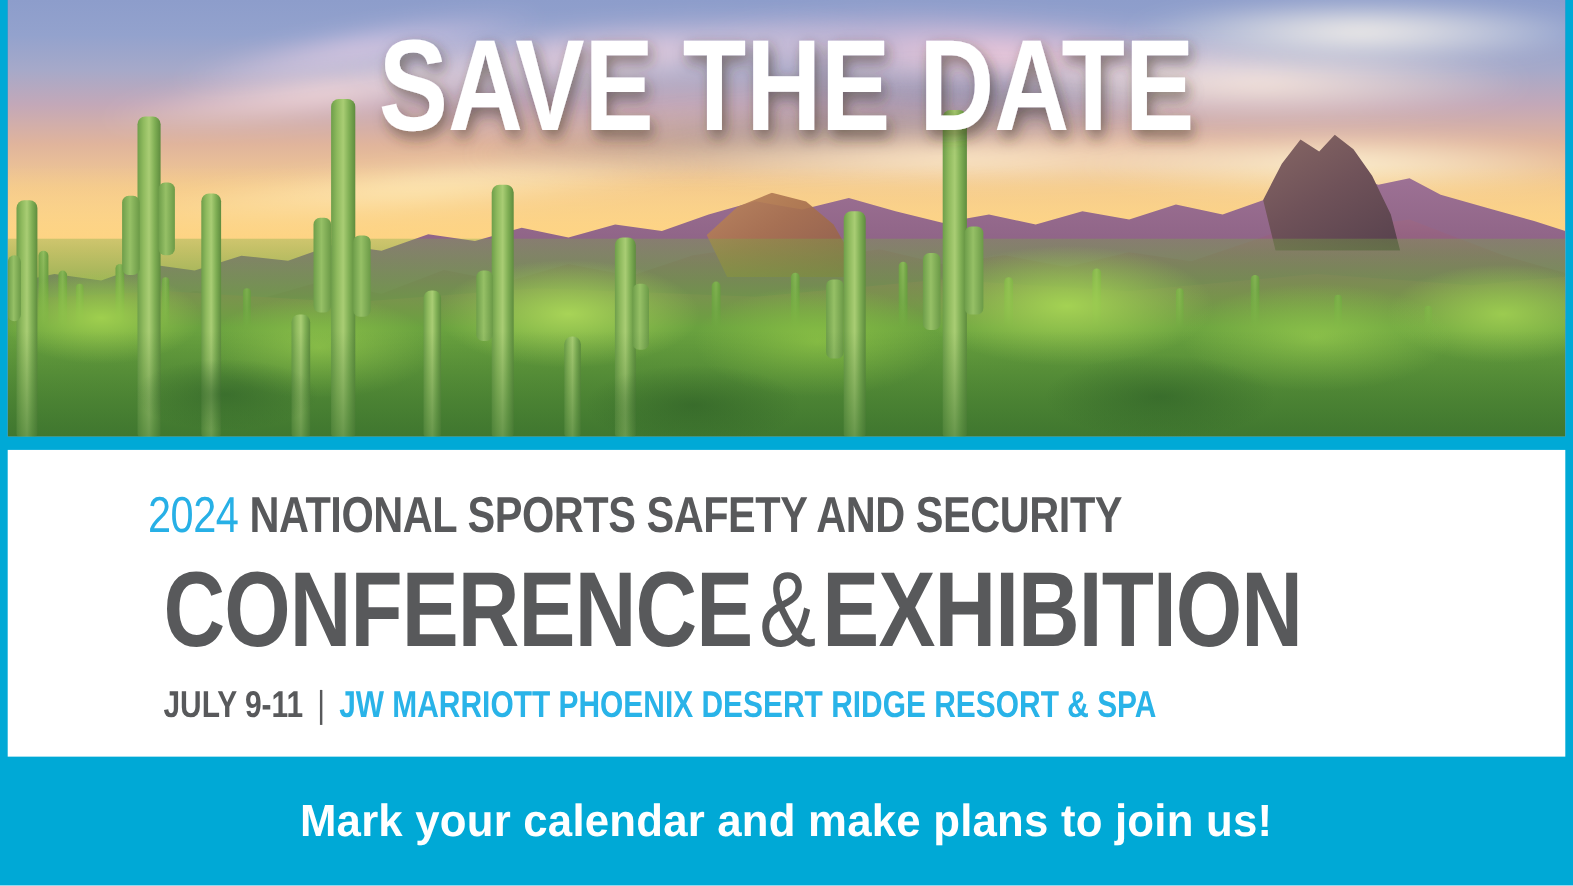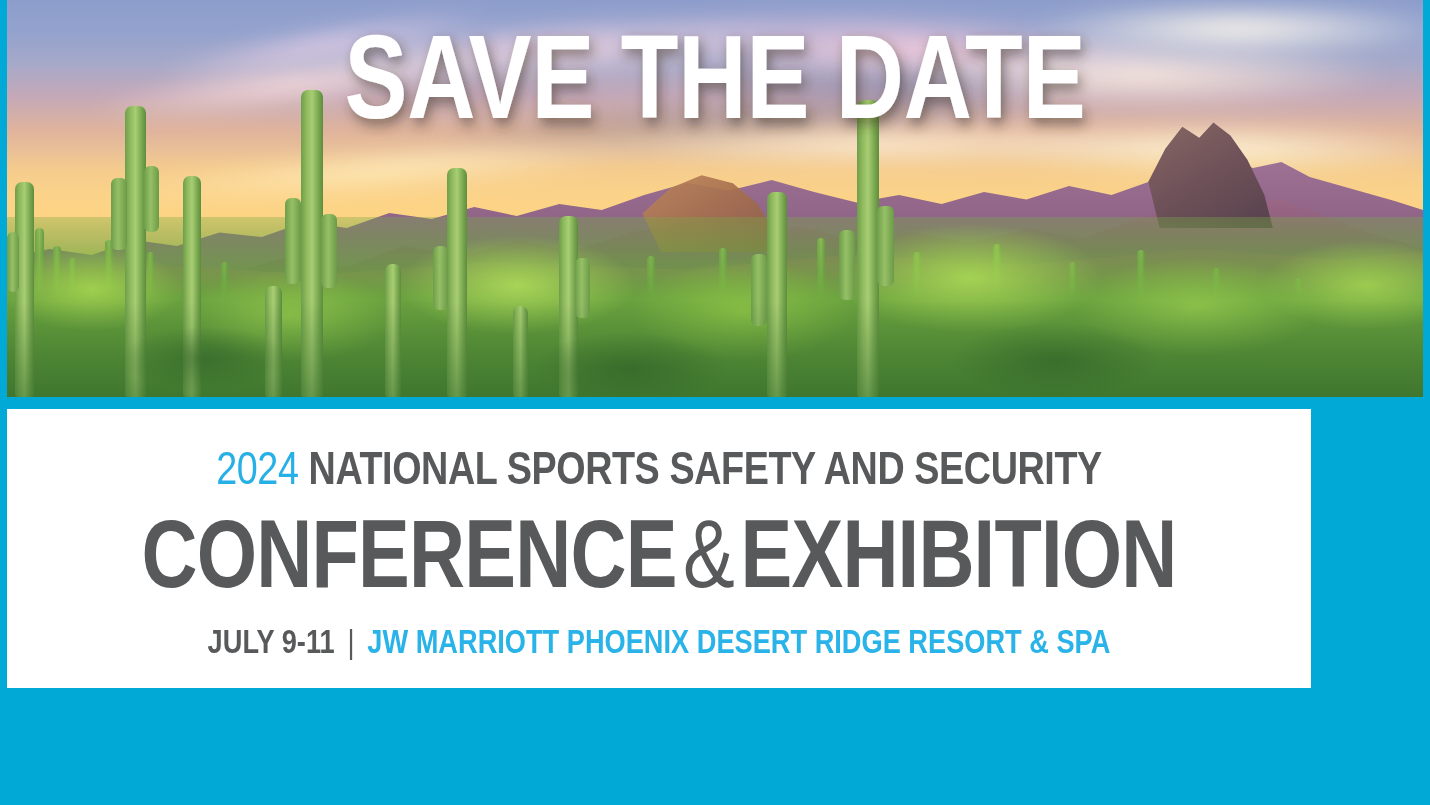--- a/index.html
+++ b/index.html
@@ -197,23 +197,22 @@
     position: absolute;
     left: 0; top: 397px;
     width: 1430px; height: 12px;
     background: #00a9d6;
   }
 
   
   .panel {
     position: absolute;
     left: 7px; top: 409px;
-    width: 1304px; height: 279px;
+    width: 1416px; height: 279px;
     background: #ffffff;
-    text-align: center;
   }
 
   .line-top {
     margin: 0;
     padding-top: 36px;
     font-size: 46px;
     line-height: 1;
     letter-spacing: -0.5px;
     white-space: nowrap;
     font-weight: 700;
@@ -383,14 +382,17 @@
     <div class="line-main">
       <span>CONFERENCE</span><span class="amp">&amp;</span><span>EXHIBITION</span>
     </div>
 
     <div class="line-sub">
       <span>JULY 9-11</span><span class="sep">|</span><span class="venue">JW MARRIOTT PHOENIX DESERT RIDGE RESORT &amp; SPA</span>
     </div>
 
   </div>
 
+  <div class="cta">
+    <span class="cta-text">Mark your calendar and make plans to join us!</span>
+  </div>
 
 </div>
 
 </body></html>

